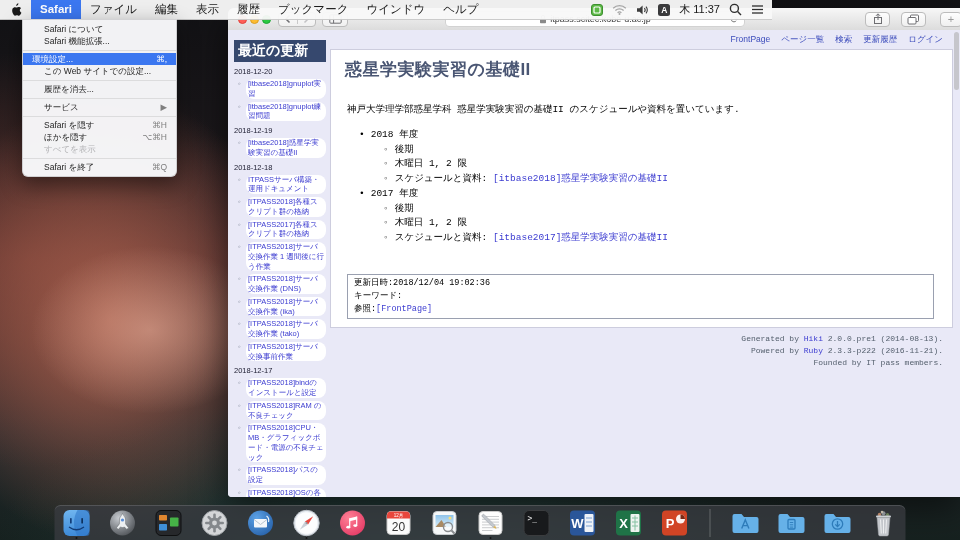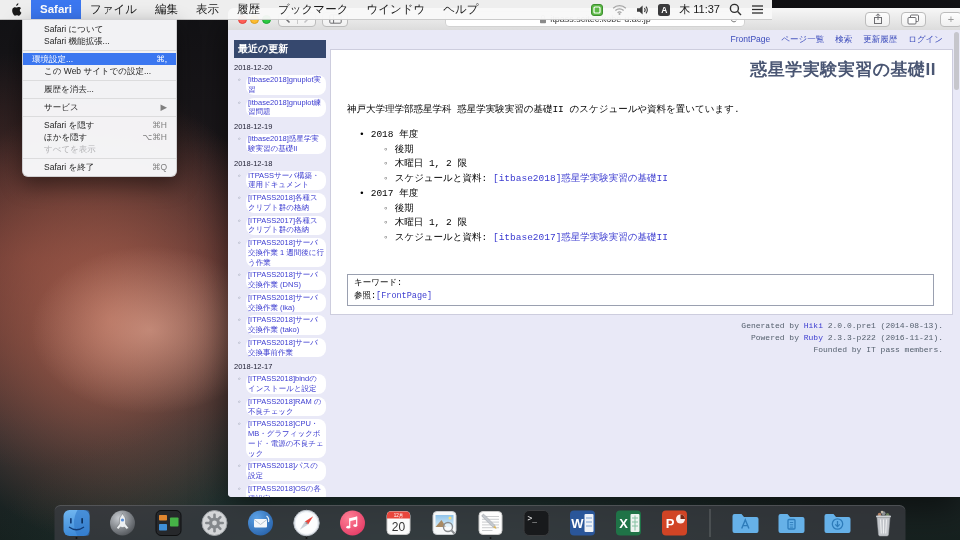--- a/index.html
+++ b/index.html
@@ -55,31 +55,31 @@
     border:1px solid #d2d2d2;border-radius:4px;box-sizing:border-box;display:flex;align-items:center;
     justify-content:center;gap:3px;font-size:9px;color:#3a3a3a;}
   .reload{position:absolute;right:5px;top:1px;font-size:10px;color:#7a7a7a;line-height:13px;}
   .sharebtn{left:637px;width:25px;}
   .tabsbtn{left:673px;width:25px;}
   .plusbtn{left:712px;width:22px;color:#9a9a9a;font-size:11px;}
   .wcontent{position:absolute;top:22px;left:0;right:0;bottom:0;background:#e9e9f7;}
   
   .psidebar{position:absolute;left:0;top:0;bottom:0;width:102px;padding:10px 4px 0 6px;
     box-sizing:border-box;overflow:hidden;font-size:7.5px;}
-  .shead{background:#36486e;color:#fff;font-weight:bold;font-size:10px;padding:2px 4px;margin-bottom:4px;}
+  .shead{background:#36486e;color:#fff;font-weight:bold;font-size:14px;padding:2px 4px;margin-bottom:4px;}
   .sdate{color:#1a1a2e;margin:5px 0 3px;}
   .sitem{display:flex;align-items:flex-start;margin:0 0 3px 4px;}
   .sdot{color:#8890a0;width:8px;flex:none;line-height:1.25;}
   .slink{flex:1;background:#fff;border-radius:8px;padding:0 2px;color:#3b3bd0;line-height:1.3;}
   
   .pmain{position:absolute;left:102px;right:7px;top:0;bottom:0;overflow:hidden;}
   .navrow{text-align:right;padding:4px 10px 3px;font-size:8.5px;}
   .navrow a{color:#3b4bbb;margin-left:11px;text-decoration:none;}
   .whitebox{background:#fff;border:1px solid #cdcdde;padding:4px 16px 8px 14px;}
-  .whitebox h1{font-size:17px;color:#4a5673;margin:4px 0 22px;letter-spacing:.5px;text-align:right;}
+  .whitebox h1{font-size:17px;color:#4a5673;margin:4px 0 22px;letter-spacing:.5px;}
   .serif{font-family:Liberation Mono, monospace;}
   .intro{font-size:9.5px;color:#000;margin:0 0 12px 2px;}
   .plist{font-size:9.5px;line-height:1.55;margin:0 0 0 14px;}
   .li1 .b1{margin-right:6px;}
   .li2{margin-left:24px;}
   .li2 .b2{margin-right:6px;color:#333;}
   .plist a,.metabox a,.pfooter a{color:#3b3bd0;text-decoration:none;}
   .metabox{margin:28px 2px 0;border:1px solid #9aa0b0;padding:2px 6px;font-size:8.5px;line-height:1.55;color:#000;}
   .pfooter{text-align:right;padding:5px 10px;font-size:8px;color:#55606e;line-height:1.5;}
   .scrollbar{position:absolute;right:0;top:0;bottom:0;width:7px;}
@@ -235,20 +235,21 @@
           <div class="li1"><span class="b1">•</span><span>2018 年度</span></div>
           <div class="li2"><span class="b2">◦</span><span>後期</span></div>
           <div class="li2"><span class="b2">◦</span><span>木曜日 1, 2 限</span></div>
           <div class="li2"><span class="b2">◦</span><span>スケジュールと資料: </span><a>[itbase2018]惑星学実験実習の基礎II</a></div>
           <div class="li1"><span class="b1">•</span><span>2017 年度</span></div>
           <div class="li2"><span class="b2">◦</span><span>後期</span></div>
           <div class="li2"><span class="b2">◦</span><span>木曜日 1, 2 限</span></div>
           <div class="li2"><span class="b2">◦</span><span>スケジュールと資料: </span><a>[itbase2017]惑星学実験実習の基礎II</a></div>
         </div>
         <div class="metabox serif">
+          <div>更新日時:2018/12/04 19:02:36</div>
           <div>キーワード:</div>
           <div><span>参照:</span><a>[FrontPage]</a></div>
         </div>
       </div>
       <div class="pfooter serif">
         <div><span>Generated by </span><a>Hiki</a><span> 2.0.0.pre1 (2014-08-13).</span></div>
         <div><span>Powered by </span><a>Ruby</a><span> 2.3.3-p222 (2016-11-21).</span></div>
         <div>Founded by IT pass members.</div>
       </div>
     </div>

